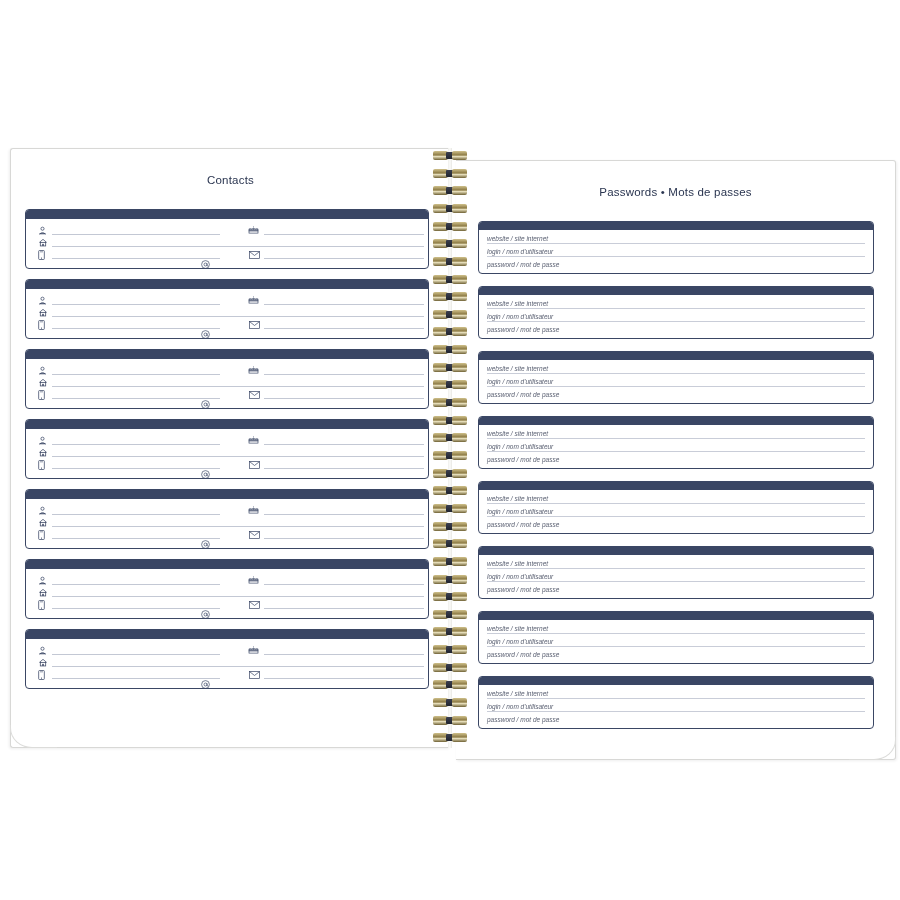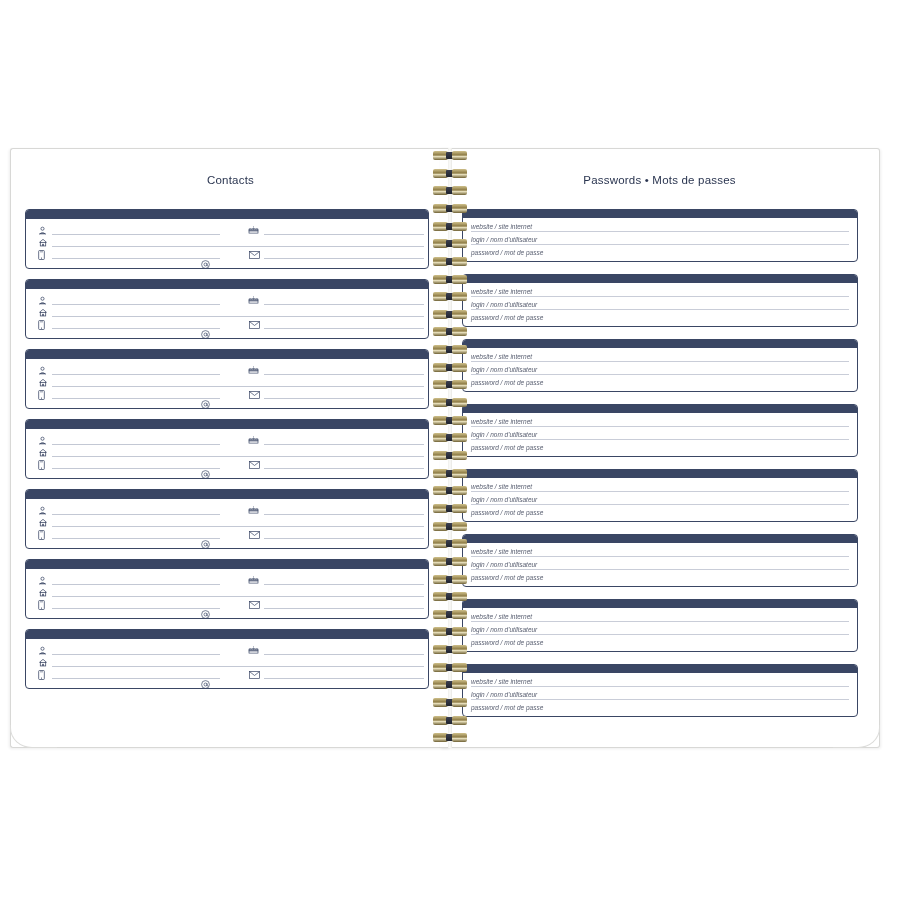--- a/index.html
+++ b/index.html
@@ -36,26 +36,27 @@
   #page-left {
     left: 10px;
     width: 440px;
     border-right: none;
     border-top-left-radius: 3px;
     border-bottom-left-radius: 3px;
     box-shadow: -1px 1px 3px rgba(0,0,0,0.07);
   }
 
   #page-right {
-    left: 440px;
+    left: 456px;
     width: 440px;
     border-left: none;
     border-top-right-radius: 3px;
     border-bottom-right-radius: 3px;
     box-shadow: 1px 1px 3px rgba(0,0,0,0.07);
+    margin-top: 12px;
   }
 
   
   .corner-curl {
     position: absolute;
     bottom: -1px;
     width: 46px;
     height: 22px;
     background: #ffffff;
     border-bottom: 1px solid #dcdcda;

